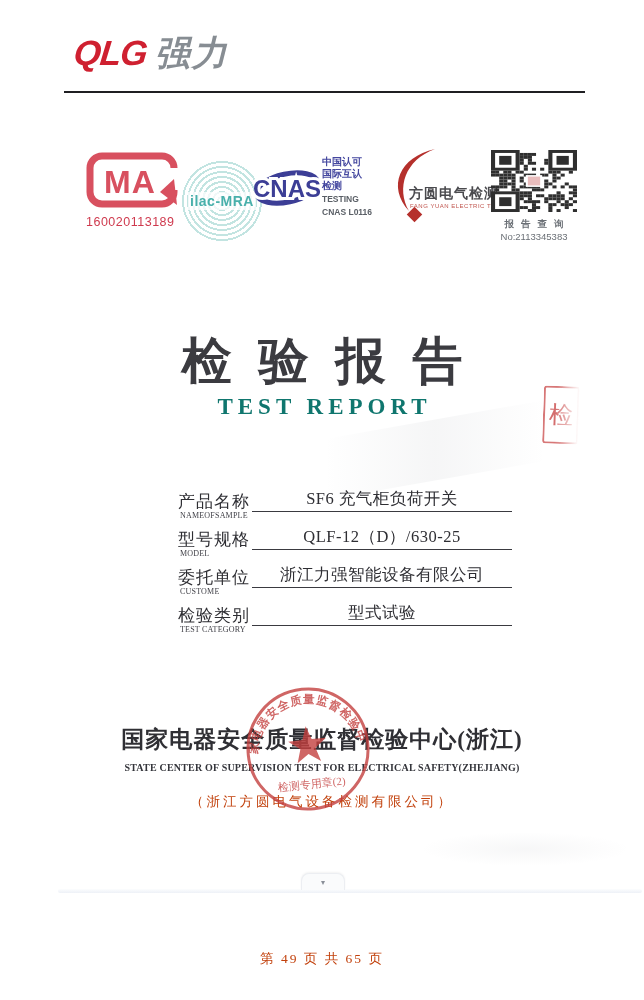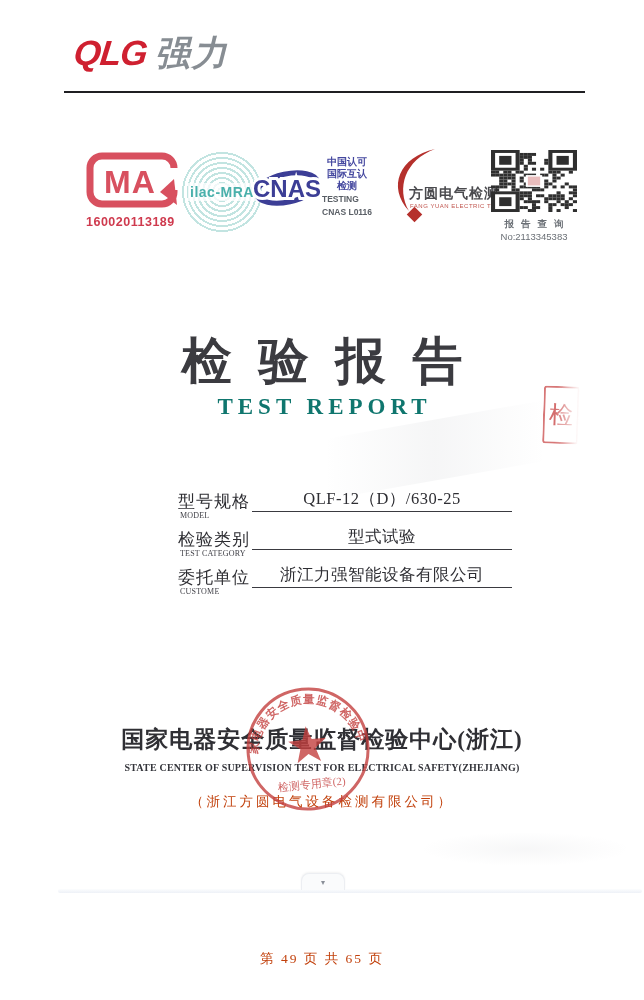--- a/index.html
+++ b/index.html
@@ -9,29 +9,29 @@
   
   .logo{position:absolute;left:74px;top:30px;font-family:"Liberation Sans","DejaVu Sans",sans-serif;
         font-style:italic;font-weight:bold;font-size:35px;letter-spacing:-1px;white-space:nowrap;}
   .logo-latin{color:#cf2030;transform:skewX(-6deg);display:inline-block;}
   .logo-cn{color:#878d93;margin-left:8px;letter-spacing:2px;}
   .header-rule{position:absolute;left:64px;top:91px;width:521px;height:2px;background:#1f1f22;}
 
   
   .cma-block{position:absolute;left:86px;top:152px;width:92px;text-align:left;}
   .cma-number{margin-top:2px;font-family:"Liberation Sans","DejaVu Sans",sans-serif;
-              font-weight:bold;font-size:12.5px;color:#cf3a4e;letter-spacing:.5px;}
-  .ilac-mark{position:absolute;left:181px;top:151px;width:82px;height:82px;border-radius:50%;
+              font-weight:normal;font-size:12.5px;color:#cf3a4e;letter-spacing:.5px;}
+  .ilac-mark{position:absolute;left:181px;top:160px;width:82px;height:82px;border-radius:50%;
              background:repeating-radial-gradient(circle at 50% 50%, #ffffff 0 3px, #c2e4e1 3px 5px);
              display:flex;align-items:center;justify-content:center;}
   .ilac-text{background:rgba(255,255,255,.75);padding:1px 2px;font-family:"Liberation Sans","DejaVu Sans",sans-serif;
              font-weight:bold;font-size:14px;color:#49b0ab;letter-spacing:.5px;}
   .cnas-emblem{position:absolute;left:254px;top:160px;}
   .cnas-textblock{position:absolute;left:322px;top:156px;line-height:12px;}
-  .cnas-cn{font-size:10px;color:#44479f;font-weight:bold;text-align:center;}
+  .cnas-cn{font-size:10px;color:#44479f;font-weight:bold;}
   .cnas-en{font-family:"Liberation Sans","DejaVu Sans",sans-serif;font-size:8.5px;font-weight:bold;
            color:#5a5f66;line-height:11px;margin-top:2px;}
   .fy-block{position:absolute;left:381px;top:145px;width:112px;height:86px;}
   .fy-swoosh{position:absolute;left:0;top:0;}
   .fy-cn{position:absolute;left:28px;top:40px;font-size:14px;font-weight:bold;color:#4a4a4e;letter-spacing:1px;white-space:nowrap;}
   .fy-en{position:absolute;left:29px;top:58px;font-family:"Liberation Sans","DejaVu Sans",sans-serif;
          font-size:6px;color:#c0564f;letter-spacing:.5px;white-space:nowrap;}
   .qr-block{position:absolute;left:489px;top:150px;width:90px;text-align:center;}
   .qr-caption{margin-top:2px;font-size:9.5px;font-weight:bold;color:#6a6f75;letter-spacing:7px;text-indent:7px;}
   .qr-number{font-family:"Liberation Sans","DejaVu Sans",sans-serif;font-size:9.5px;color:#6a6f75;}
@@ -295,33 +295,38 @@
 
   <div class="side-stamp">
     <span>检</span>
   </div>
 
   <div class="smudge smudge-1"></div>
   <div class="smudge smudge-2"></div>
 
   <div class="form">
     <div class="form-row">
+      <span class="form-label">产品名称</span>
+      <span class="form-sublabel">NAMEOFSAMPLE</span>
+      <span class="form-value">SF6 充气柜负荷开关</span>
+    </div>
+    <div class="form-row">
       <span class="form-label">型号规格</span>
       <span class="form-sublabel">MODEL</span>
       <span class="form-value">QLF-12（D）/630-25</span>
     </div>
     <div class="form-row">
+      <span class="form-label">委托单位</span>
+      <span class="form-sublabel">CUSTOME</span>
+      <span class="form-value">浙江力强智能设备有限公司</span>
+    </div>
+    <div class="form-row">
       <span class="form-label">检验类别</span>
       <span class="form-sublabel">TEST CATEGORY</span>
       <span class="form-value">型式试验</span>
-    </div>
-    <div class="form-row">
-      <span class="form-label">委托单位</span>
-      <span class="form-sublabel">CUSTOME</span>
-      <span class="form-value">浙江力强智能设备有限公司</span>
     </div>
   </div>
 
   <div class="org-block">
     <div class="org-cn">国家电器安全质量监督检验中心(浙江)</div>
     <div class="org-en">STATE CENTER OF SUPERVISION TEST FOR ELECTRICAL SAFETY(ZHEJIANG)</div>
     <div class="org-sub">（浙江方圆电气设备检测有限公司）</div>
   </div>
 
   <svg class="round-stamp" width="130" height="130" viewBox="0 0 130 130">

